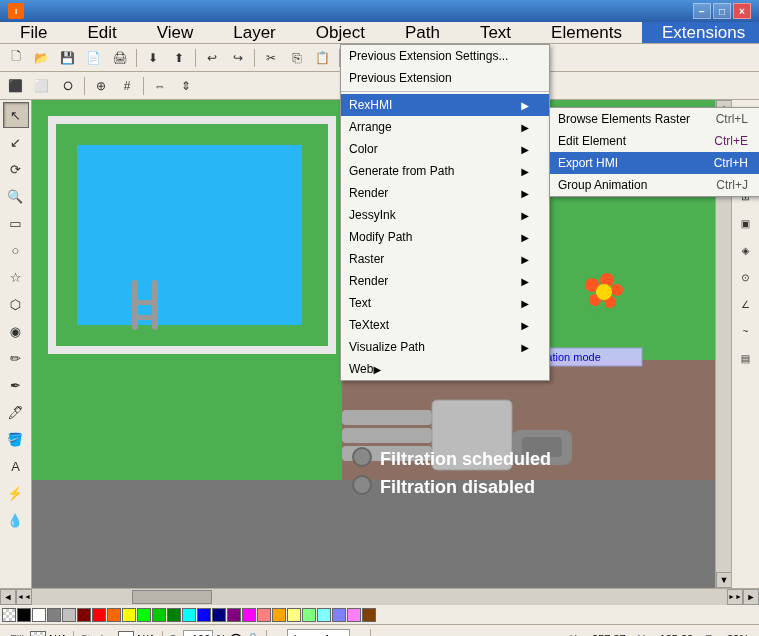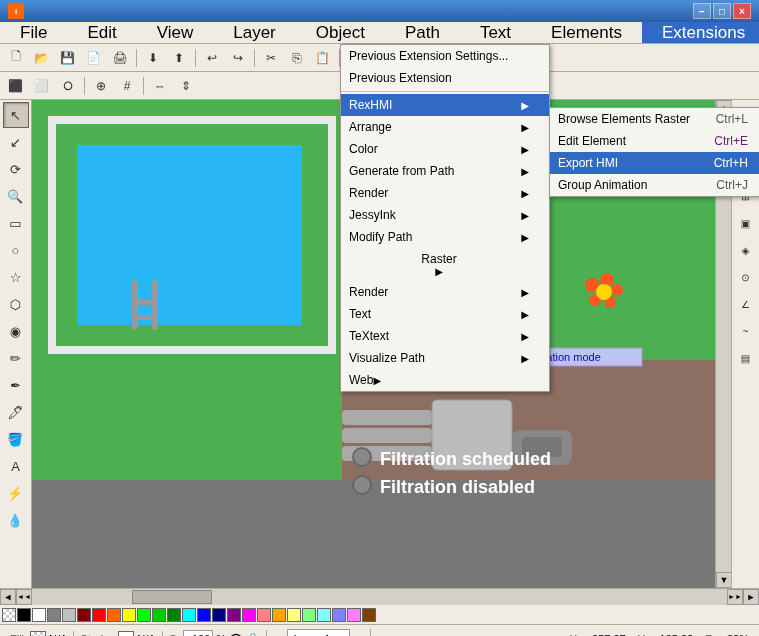--- a/index.html
+++ b/index.html
@@ -325,21 +325,21 @@
     <span class="dd-arrow">▶</span>
   </div>
   <div class="dd-item" style="display:flex; justify-content:space-between;">
     <span>JessyInk</span>
     <span class="dd-arrow">▶</span>
   </div>
   <div class="dd-item" style="display:flex; justify-content:space-between;">
     <span>Modify Path</span>
     <span class="dd-arrow">▶</span>
   </div>
-  <div class="dd-item" style="display:flex; justify-content:space-between;flex-direction:column;">
+  <div class="dd-item" style="display:flex; justify-content:space-between;">
     <span>Raster</span>
     <span class="dd-arrow">▶</span>
   </div>
   <div class="dd-item" style="display:flex; justify-content:space-between;">
     <span>Render</span>
     <span class="dd-arrow">▶</span>
   </div>
   <div class="dd-item" style="display:flex; justify-content:space-between;">
     <span>Text</span>
     <span class="dd-arrow">▶</span>

